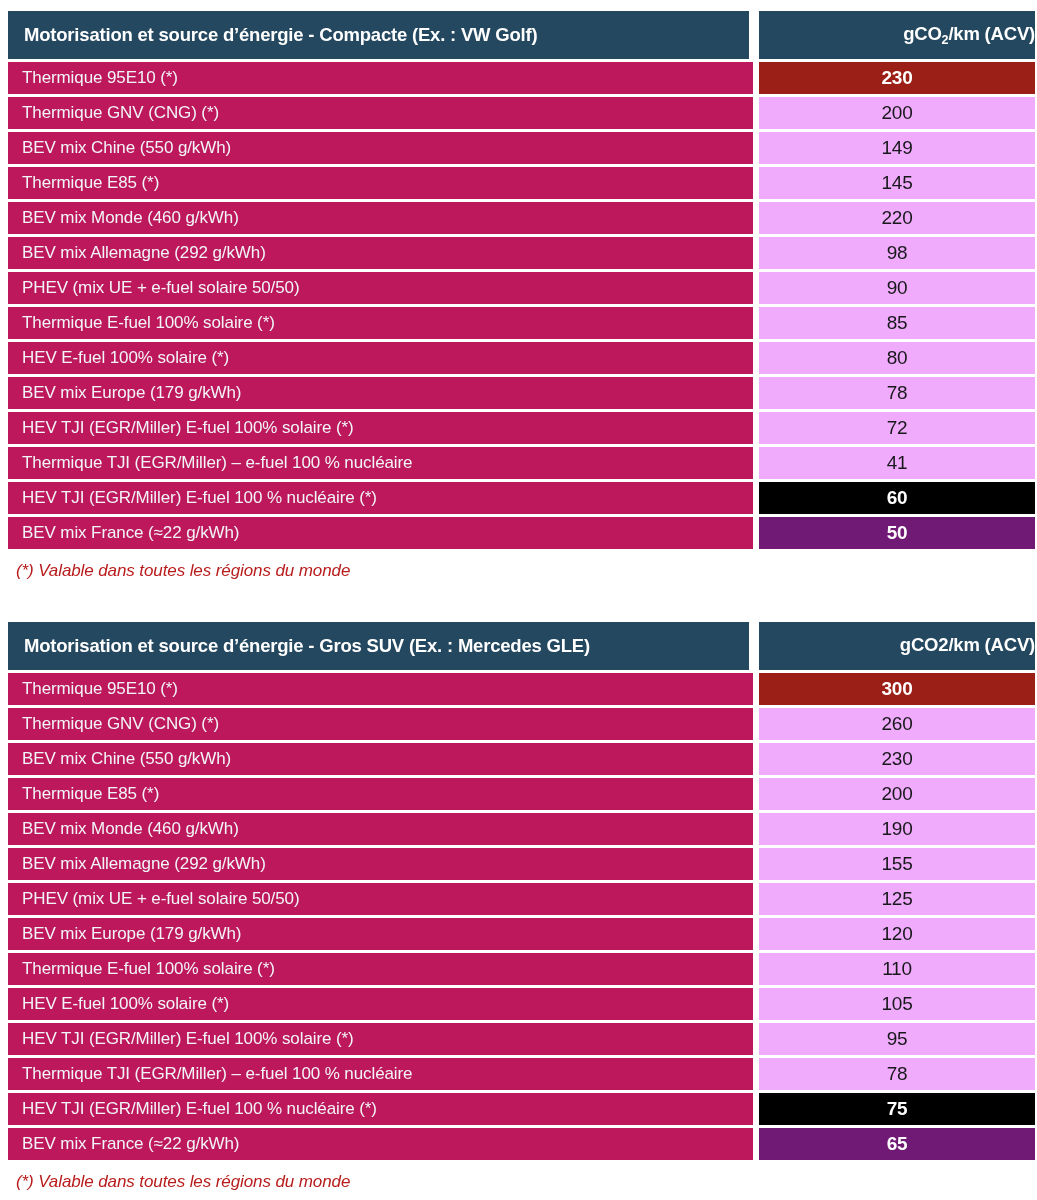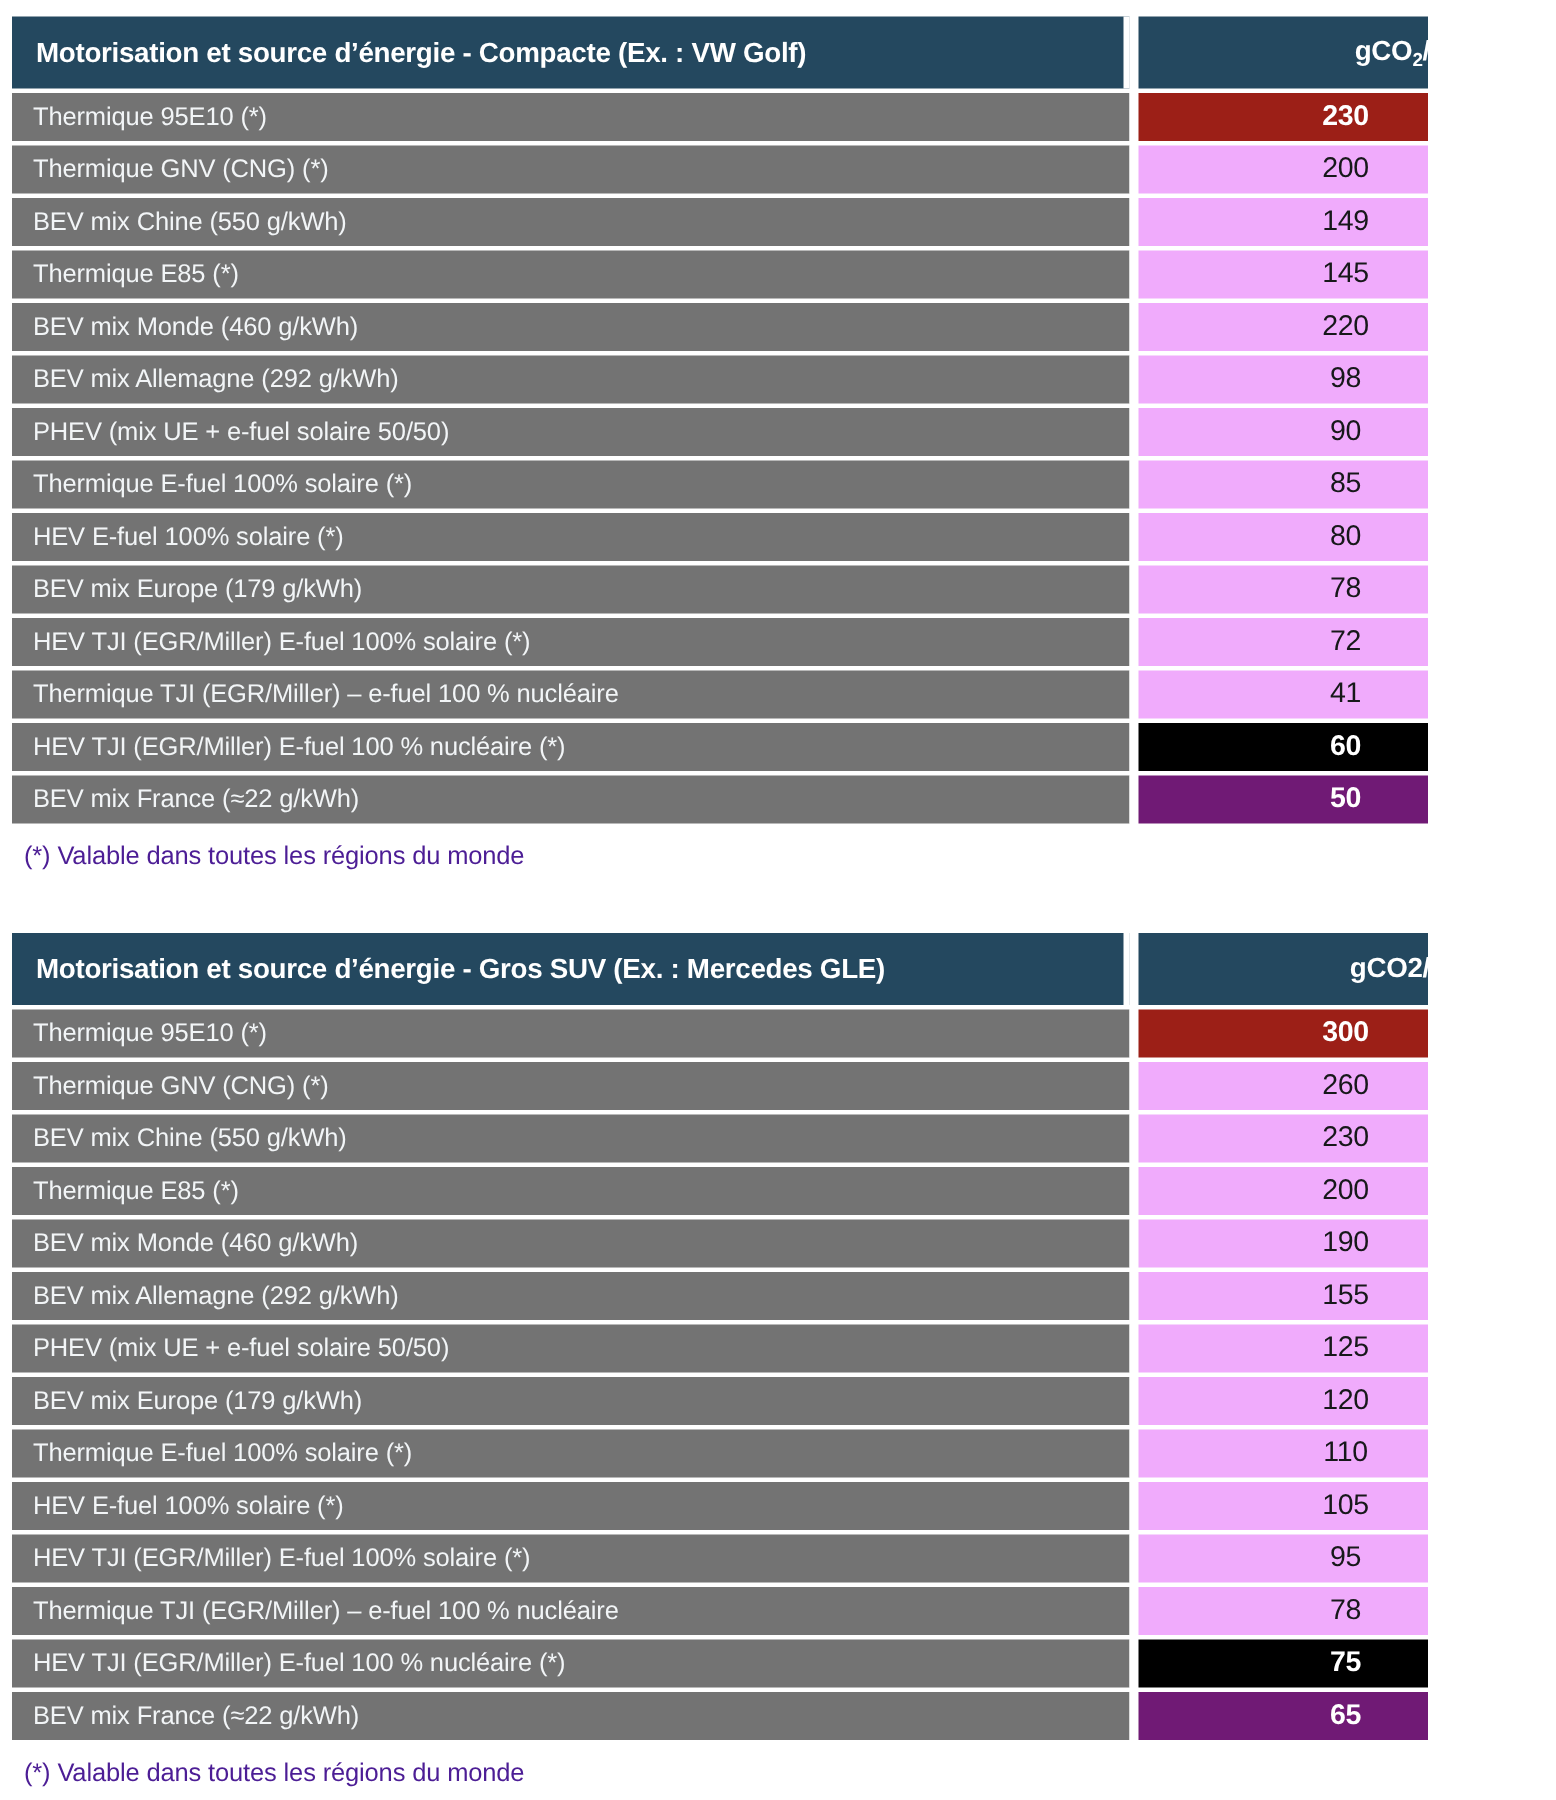--- a/index.html
+++ b/index.html
@@ -7,21 +7,21 @@
     padding: 0;
     background: #ffffff;
   }
   body {
     width: 1037px;
     height: 1200px;
     font-family: "Liberation Sans", sans-serif;
     -webkit-font-smoothing: antialiased;
   }
   .page {
-    width: 952px;
+    width: 1037px;
     height: 1200px;
     position: relative;
     overflow: hidden;
     background: #ffffff;
   }
 
   
   .table-block {
     width: 1021px;
     margin: 0 8px;
@@ -77,21 +77,21 @@
     border: 0;
   }
   .cell {
     height: 32px;
     line-height: 32px;
     box-sizing: border-box;
     overflow: hidden;
     white-space: nowrap;
   }
   .cell-label {
-    background: #737373;
+    background: #be185d;
     color: #f2f5f7;
     font-size: 17px;
     text-align: left;
     padding-left: 14px;
     letter-spacing: -0.1px;
   }
   .cell-value {
     text-align: center;
     font-size: 19px;
     color: #17181a;
@@ -113,22 +113,23 @@
     background: #701a75;
     color: #ffffff;
     font-weight: bold;
   }
 
   
   .gutter { width: 6px; padding: 0; border: 0; background: #ffffff; }
 
   .footnote {
     font-family: "Liberation Sans", sans-serif;
+    font-style: italic;
     font-size: 17px;
-    color: #4c1d95;
+    color: #b91c1c;
     padding: 9px 0 0 8px;
     letter-spacing: -0.1px;
     white-space: nowrap;
   }
   .gap { height: 26px; }
 </style>
 </head>
 <body>
 
 <div class="page">

